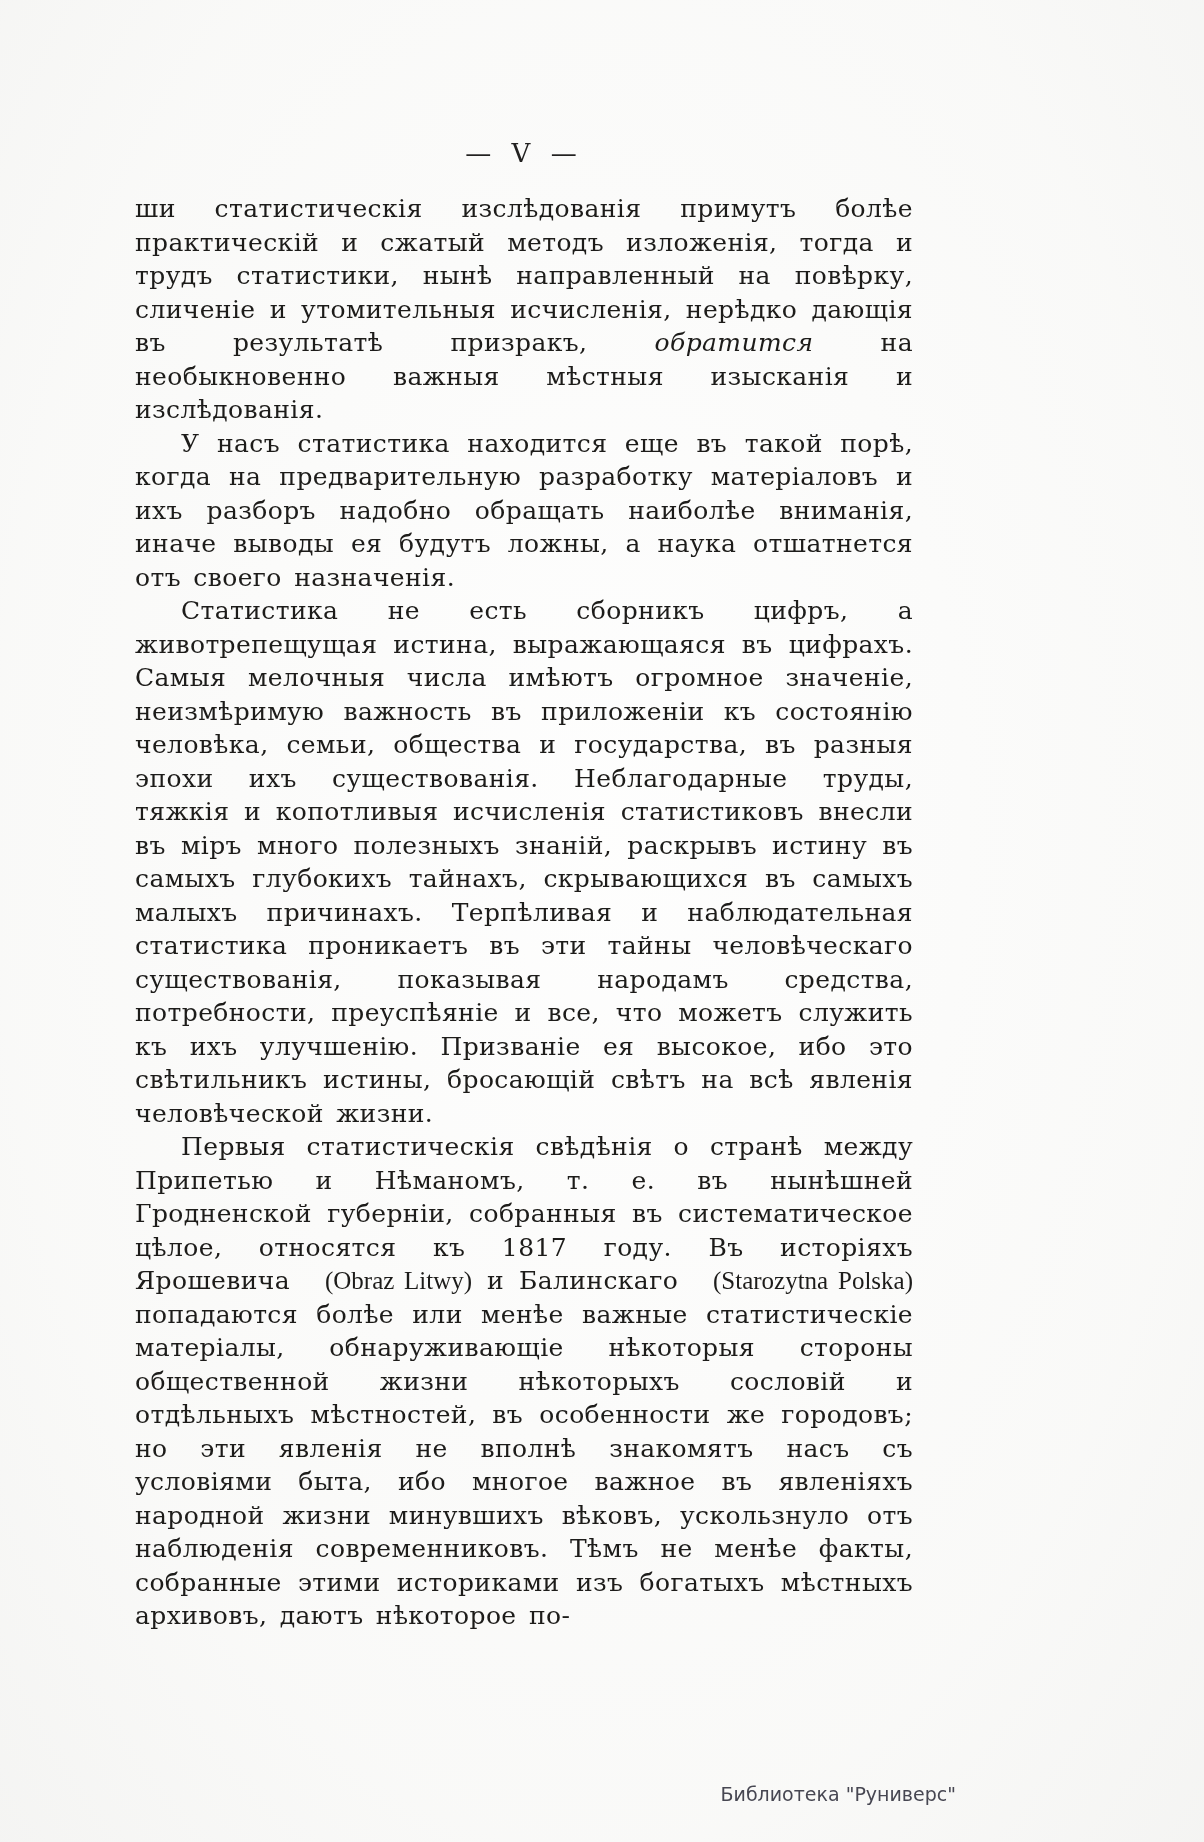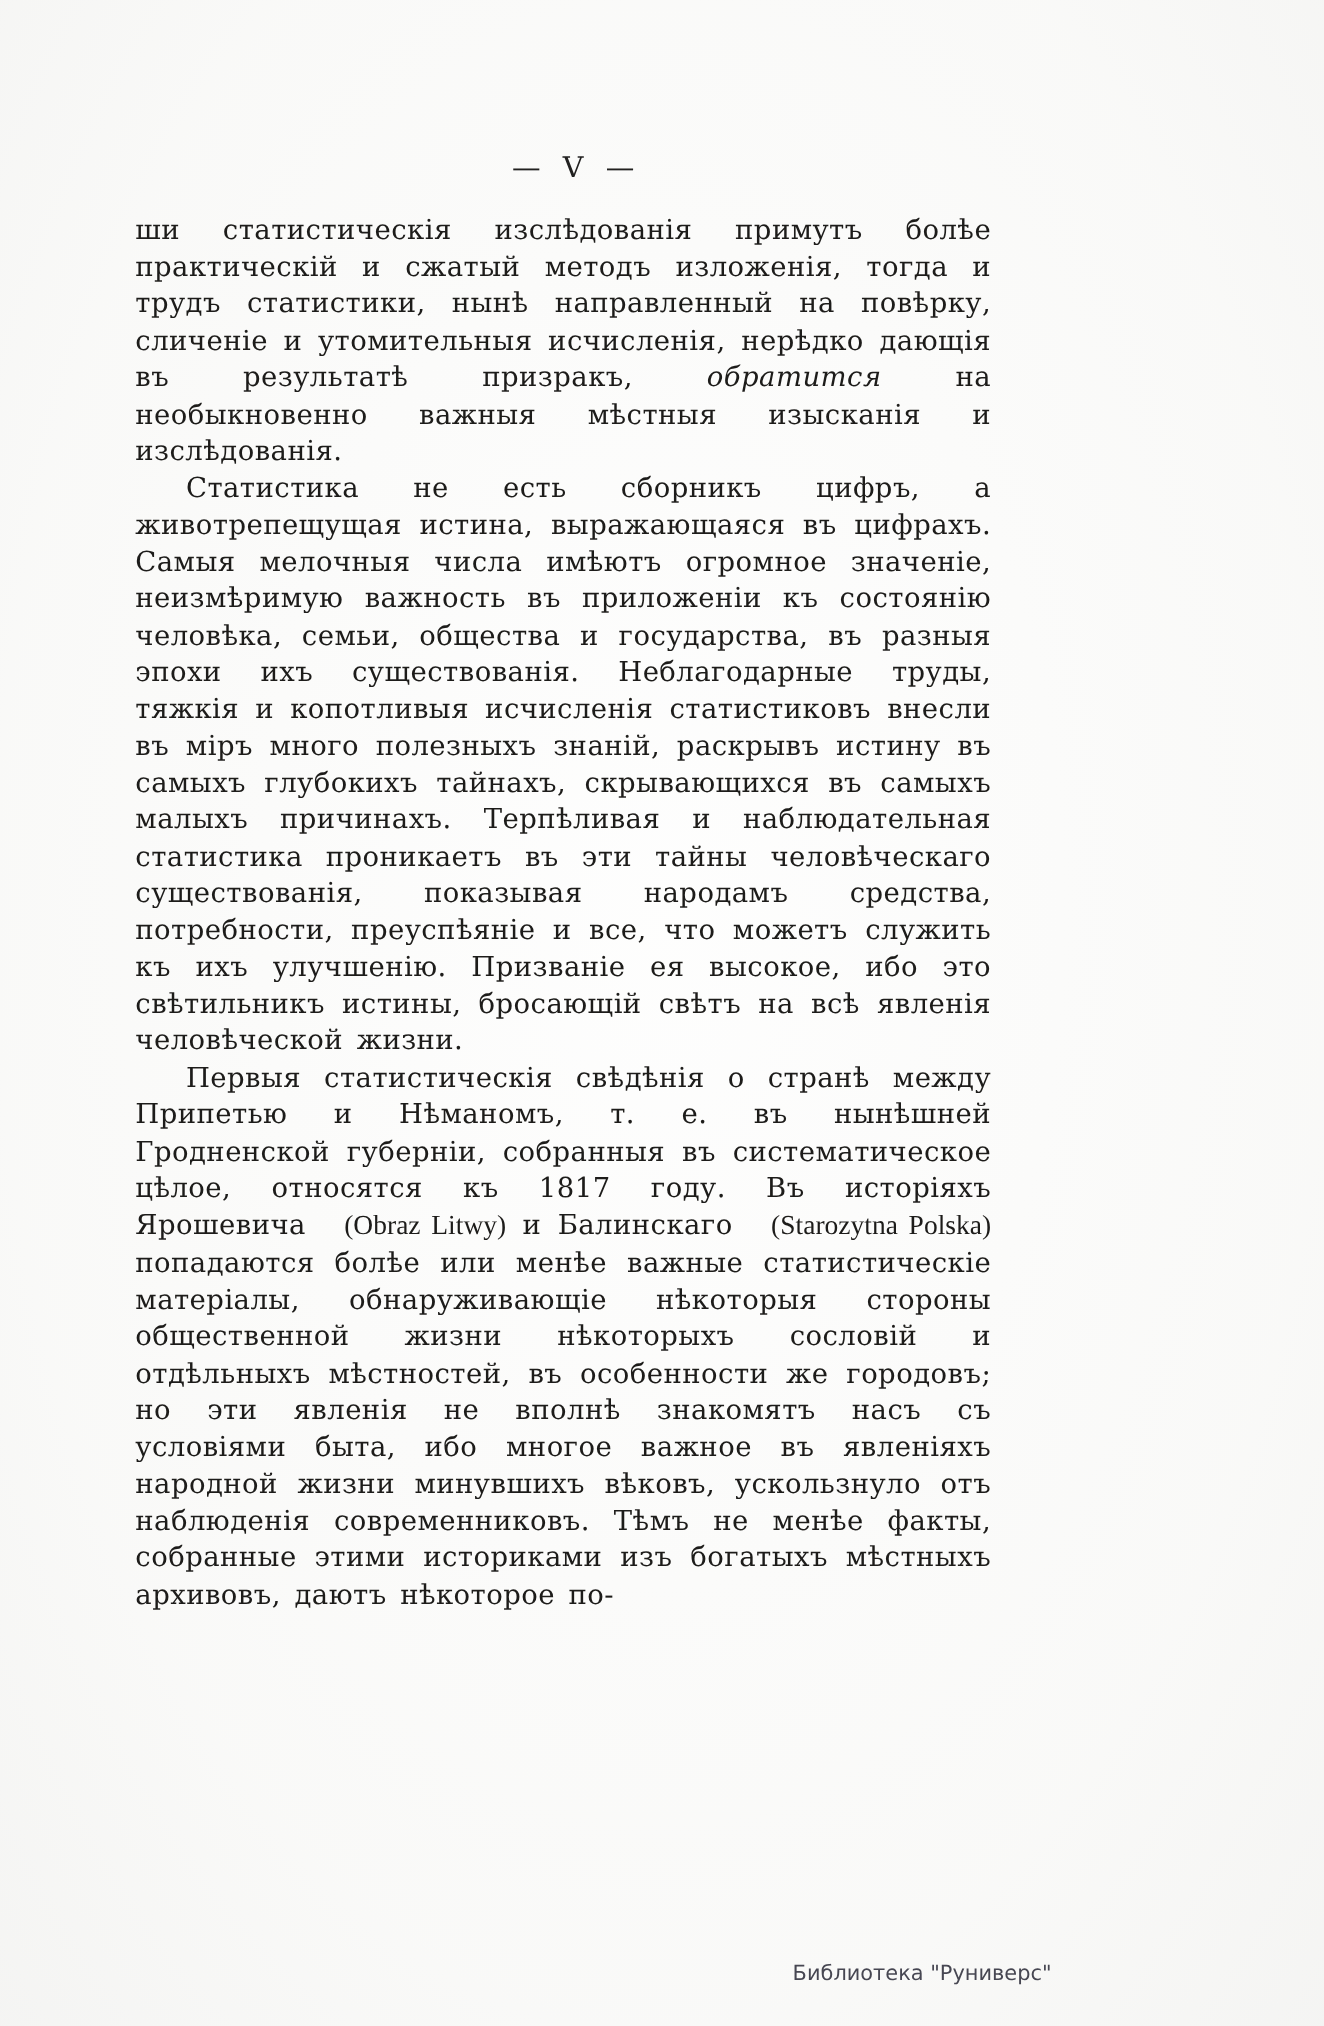--- a/index.html
+++ b/index.html
@@ -28,21 +28,21 @@
     left: 135px;
     width: 778px;
     text-align: center;
     font-size: 26px;
     letter-spacing: 6px;
     color: #222120;
   }
   .text-block {
     position: absolute;
     top: 192px;
-    left: 123px;
+    left: 135px;
     width: 778px;
     font-size: 25px;
     line-height: 33.5px;
     text-align: justify;
     word-spacing: 4px;
     letter-spacing: 0.4px;
   }
   .text-block p {
     margin: 0;
     padding: 0;
@@ -69,18 +69,19 @@
   }
 </style>
 </head>
 <body>
 
 <div class="scan-page">
   <div class="page-number">— V —</div>
 
   <div class="text-block">
       <p><span>ши статистическія изслѣдованія примутъ болѣе практическій и сжатый методъ изложенія, тогда и трудъ статистики, нынѣ направленный на повѣрку, сличеніе и утомительныя исчисленія, нерѣдко дающія въ результатѣ призракъ, </span><span class="italic">обратится</span><span> на необыкновенно важныя мѣстныя изысканія и изслѣдованія.</span></p>
+      <p class="indent"><span>У насъ статистика находится еще въ такой порѣ, когда на предварительную разработку матеріаловъ и ихъ разборъ надобно обращать наиболѣе вниманія, иначе выводы ея будутъ ложны, а наука отшатнется отъ своего назначенія.</span></p>
       <p class="indent"><span>Статистика не есть сборникъ цифръ, а животрепещущая истина, выражающаяся въ цифрахъ. Самыя мелочныя числа имѣютъ огромное значеніе, неизмѣримую важность въ приложеніи къ состоянію человѣка, семьи, общества и государства, въ разныя эпохи ихъ существованія. Неблагодарные труды, тяжкія и копотливыя исчисленія статистиковъ внесли въ міръ много полезныхъ знаній, раскрывъ истину въ самыхъ глубокихъ тайнахъ, скрывающихся въ самыхъ малыхъ причинахъ. Терпѣливая и наблюдательная статистика проникаетъ въ эти тайны человѣческаго существованія, показывая народамъ средства, потребности, преуспѣяніе и все, что можетъ служить къ ихъ улучшенію. Призваніе ея высокое, ибо это свѣтильникъ истины, бросающій свѣтъ на всѣ явленія человѣческой жизни.</span></p>
       <p class="indent"><span>Первыя статистическія свѣдѣнія о странѣ между Припетью и Нѣманомъ, т. е. въ нынѣшней Гродненской губерніи, собранныя въ систематическое цѣлое, относятся къ 1817 году. Въ исторіяхъ Ярошевича </span><span class="latin">(Obraz Litwy)</span><span> и Балинскаго </span><span class="latin">(Starozytna Polska)</span><span> попадаются болѣе или менѣе важные статистическіе матеріалы, обнаруживающіе нѣкоторыя стороны общественной жизни нѣкоторыхъ сословій и отдѣльныхъ мѣстностей, въ особенности же городовъ; но эти явленія не вполнѣ знакомятъ насъ съ условіями быта, ибо многое важное въ явленіяхъ народной жизни минувшихъ вѣковъ, ускользнуло отъ наблюденія современниковъ. Тѣмъ не менѣе факты, собранные этими историками изъ богатыхъ мѣстныхъ архивовъ, даютъ нѣкоторое по-</span></p>
     </div>
 
   <div class="watermark">Библиотека "Руниверс"</div>
 </div>
 
 </body></html>

